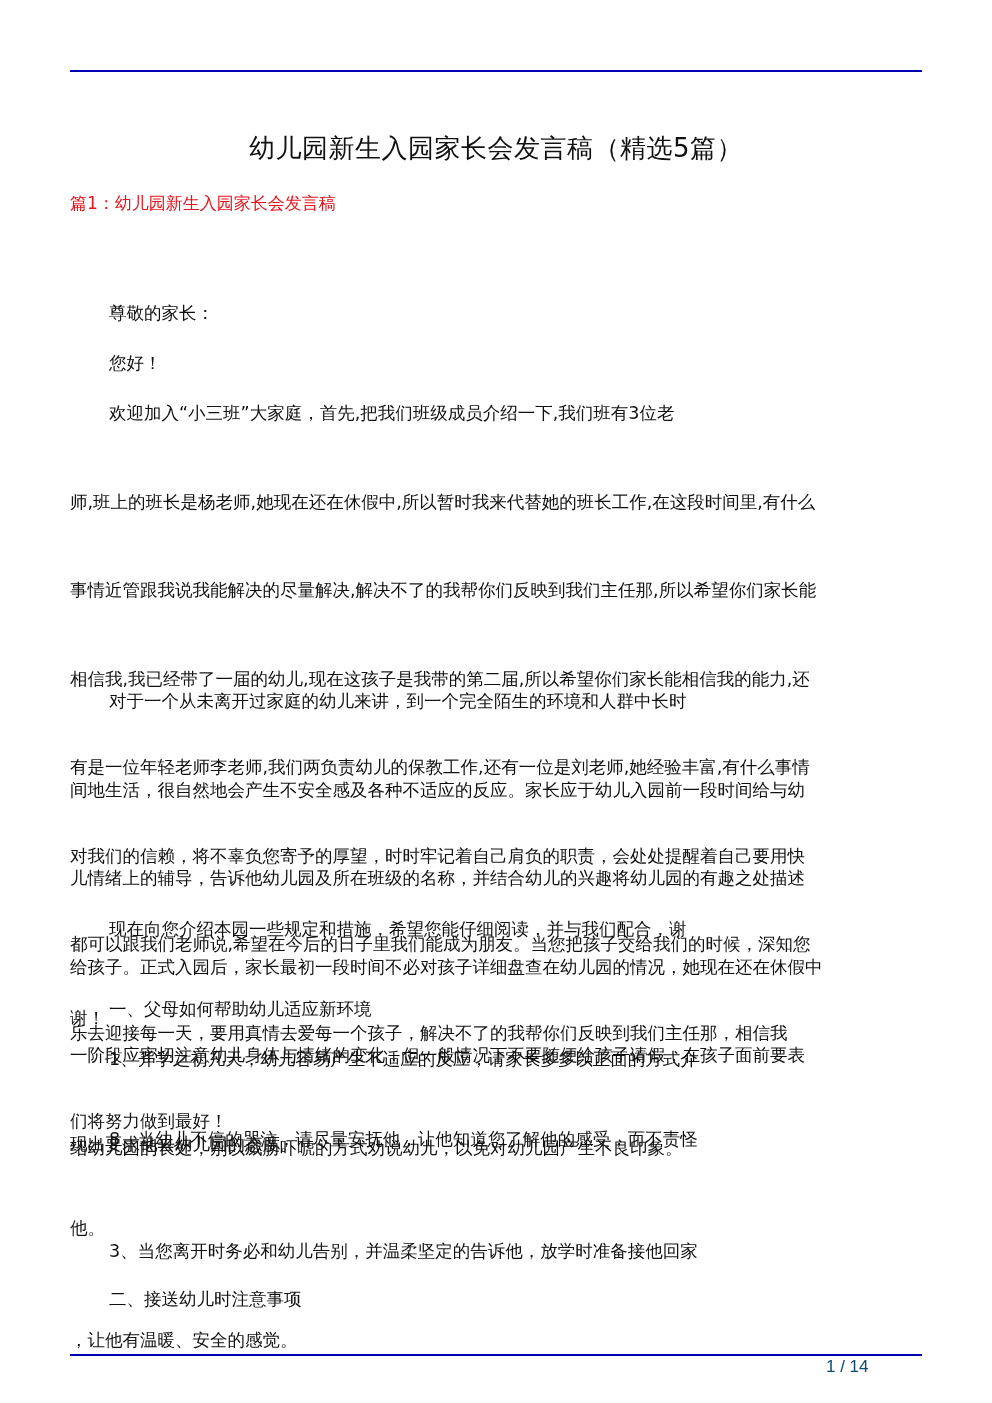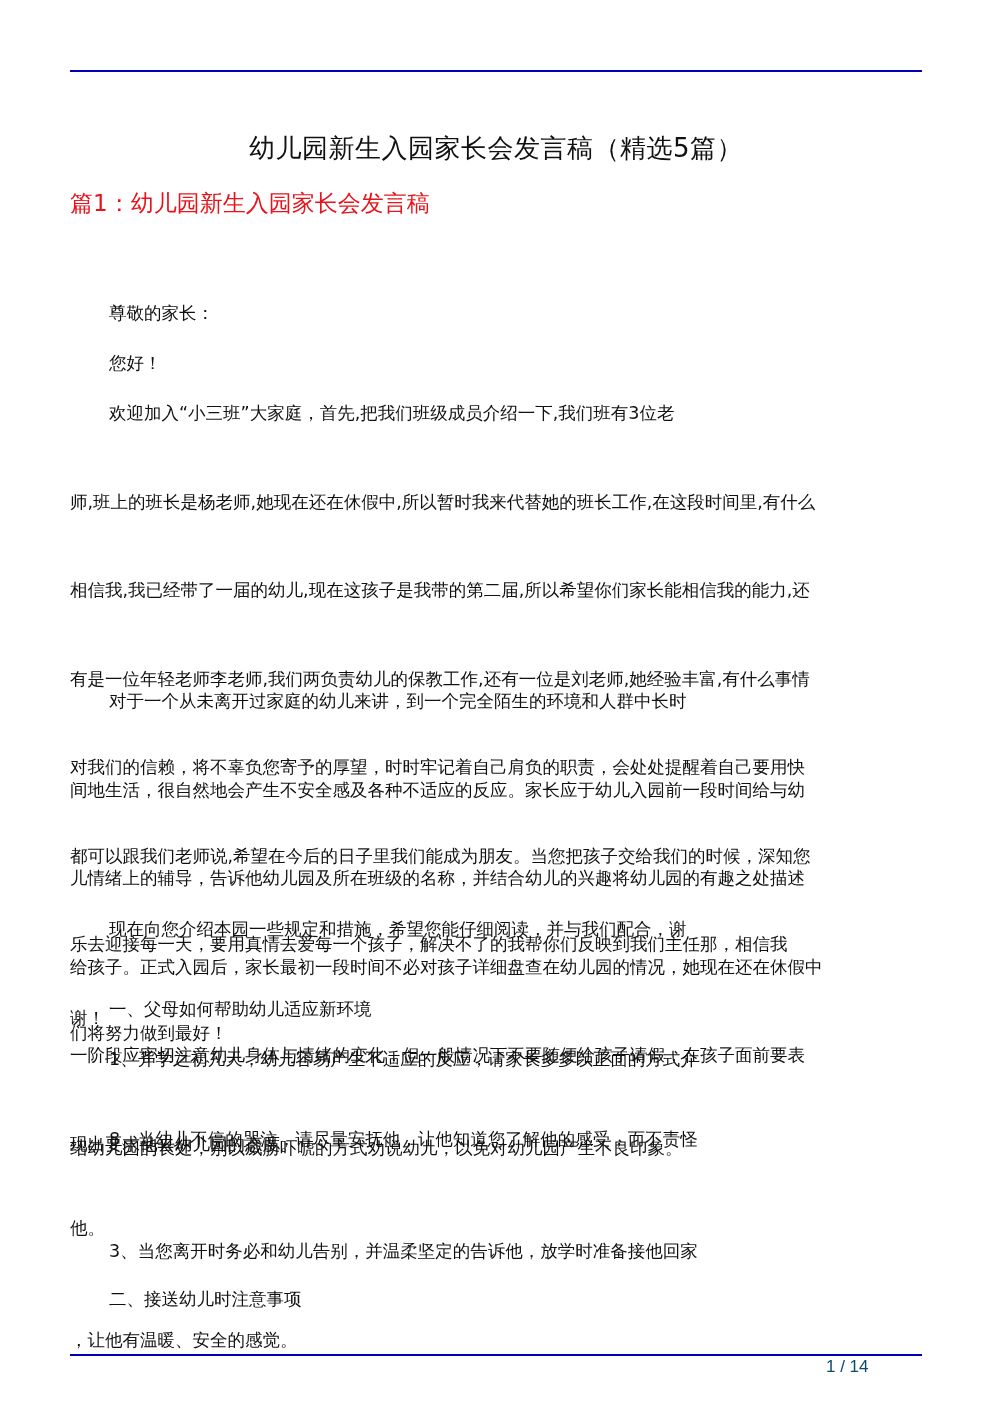--- a/index.html
+++ b/index.html
@@ -32,21 +32,21 @@
       text-align: center;
       font-size: 26px;
       line-height: 40px;
       color: #111111;
       letter-spacing: 0.5px;
     }
     .section-title {
       position: absolute;
       top: 186px;
       left: 70px;
-      font-size: 23px;
+      font-size: 17px;
       line-height: 34px;
       color: #e8141c;
     }
     .body-text {
       position: absolute;
       left: 70px;
       width: 860px;
       font-size: 17.5px;
       line-height: 29.5px;
       color: #111111;
@@ -82,20 +82,21 @@
     <span class="line indent">尊敬的家长：</span>
   </div>
 
   <div class="para" style="top:290px;">
     <span class="line indent">您好！</span>
   </div>
 
   <div class="para" style="top:340px;">
     <span class="line indent">欢迎加入“小三班”大家庭，首先,把我们班级成员介绍一下,我们班有3位老</span>
     <span class="line">师,班上的班长是杨老师,她现在还在休假中,所以暂时我来代替她的班长工作,在这段时间里,有什么</span>
+    <span class="line">事情近管跟我说我能解决的尽量解决,解决不了的我帮你们反映到我们主任那,所以希望你们家长能</span>
     <span class="line">相信我,我已经带了一届的幼儿,现在这孩子是我带的第二届,所以希望你们家长能相信我的能力,还</span>
     <span class="line">有是一位年轻老师李老师,我们两负责幼儿的保教工作,还有一位是刘老师,她经验丰富,有什么事情</span>
     <span class="line">对我们的信赖，将不辜负您寄予的厚望，时时牢记着自己肩负的职责，会处处提醒着自己要用快</span>
     <span class="line">都可以跟我们老师说,希望在今后的日子里我们能成为朋友。当您把孩子交给我们的时候，深知您</span>
     <span class="line">乐去迎接每一天，要用真情去爱每一个孩子，解决不了的我帮你们反映到我们主任那，相信我</span>
     <span class="line">们将努力做到最好！</span>
   </div>
 
   <div class="para" style="top:628px;">
     <span class="line indent">对于一个从未离开过家庭的幼儿来讲，到一个完全陌生的环境和人群中长时</span>

